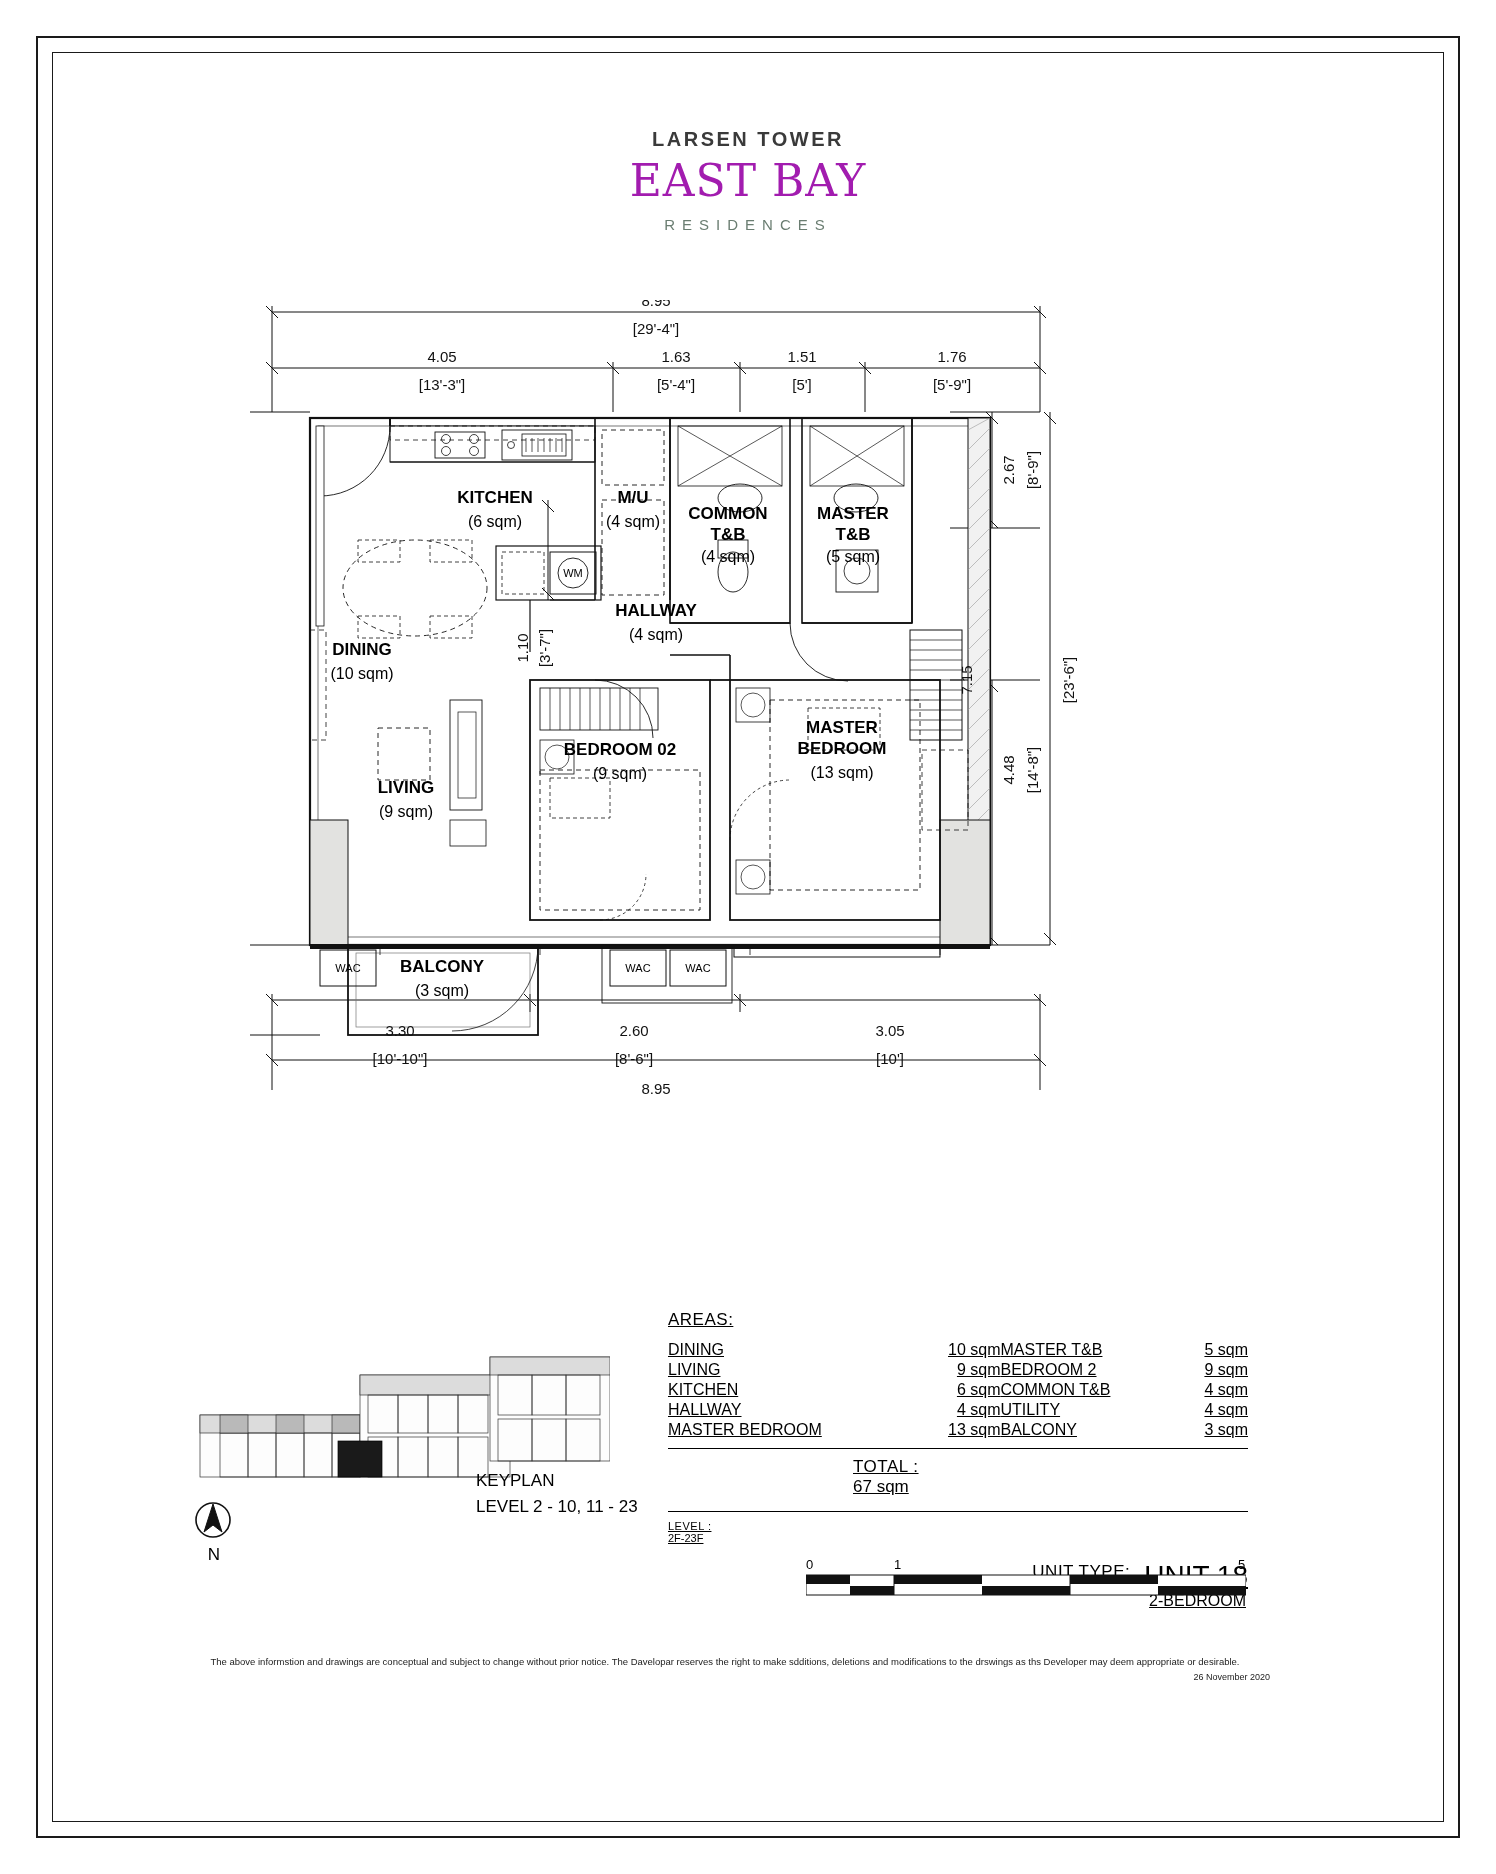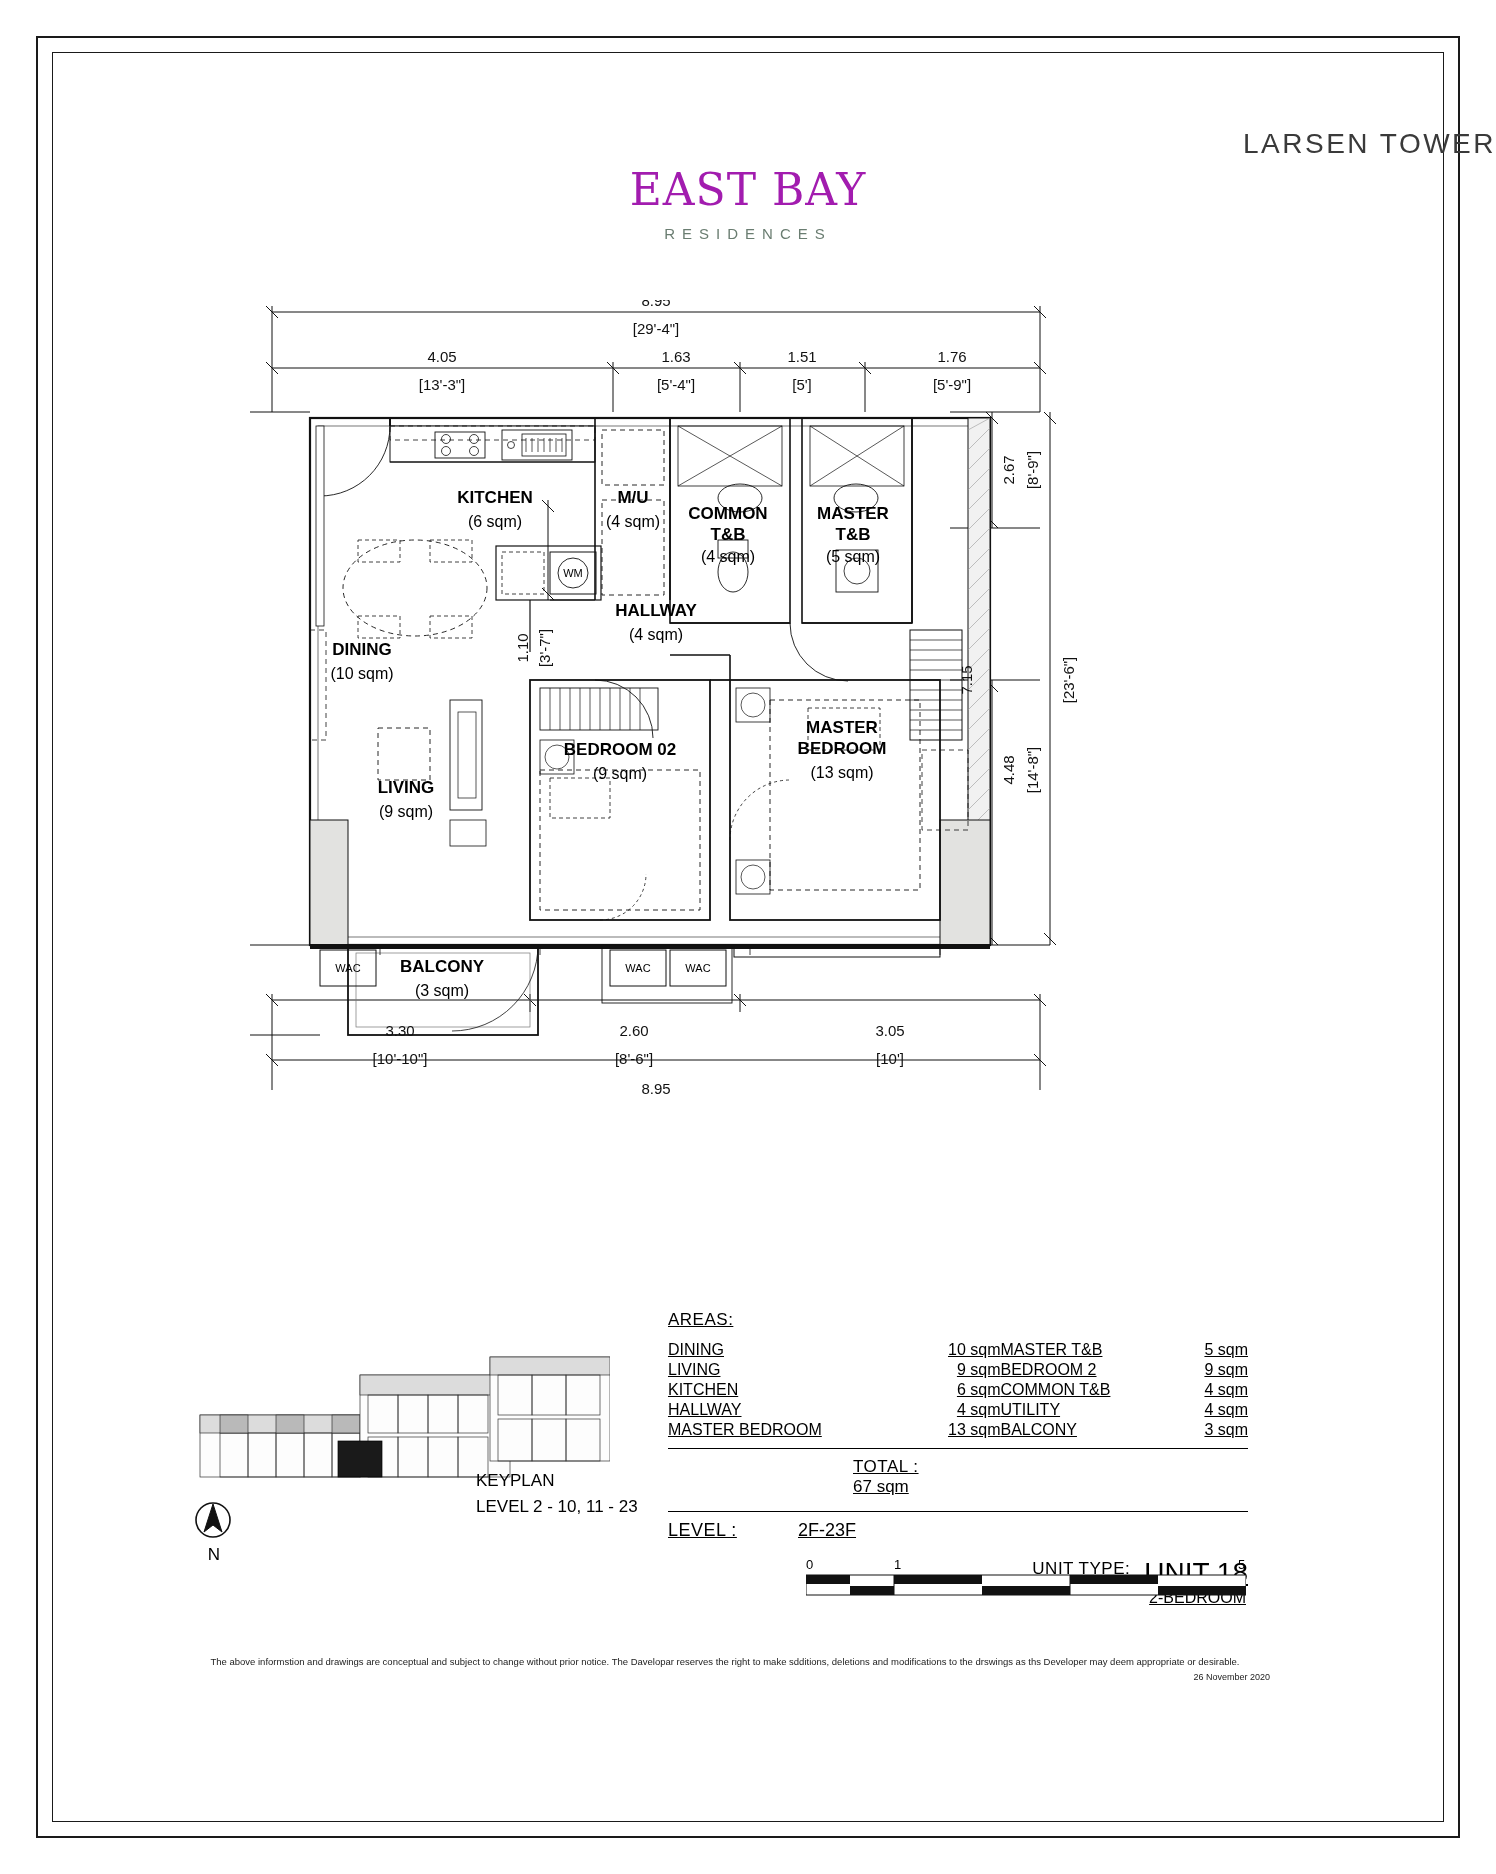--- a/index.html
+++ b/index.html
@@ -3,21 +3,21 @@
 <meta charset="utf-8">
 <style>
   html,body{margin:0;padding:0;background:#ffffff;}
   body{width:1496px;height:1874px;font-family:"Liberation Sans", sans-serif;color:#000;}
   #sheet{position:relative;width:1496px;height:1874px;box-sizing:border-box;}
   .outer-border{position:absolute;left:36px;top:36px;width:1424px;height:1802px;border:2px solid #1a1a1a;box-sizing:border-box;}
   .inner-border{position:absolute;left:52px;top:52px;width:1392px;height:1770px;border:1px solid #1a1a1a;box-sizing:border-box;}
 
   
   .title-wrap{position:absolute;left:0;top:128px;width:1496px;text-align:center;}
-  .tower-name{font-size:28px;letter-spacing:2.5px;color:#3a3a3a;font-weight:400;text-align:right;}
+  .tower-name{font-size:20px;letter-spacing:2.5px;color:#3a3a3a;font-weight:700;}
   .brand{margin-top:8px;font-family:"DejaVu Serif", serif;font-size:44px;letter-spacing:1px;color:#a21caf;font-weight:400;line-height:1;}
   .brand-sub{margin-top:13px;font-size:15px;letter-spacing:7px;color:#6a7d71;}
 
   
   .plan{position:absolute;left:250px;top:300px;width:1000px;height:800px;}
   svg{display:block;}
 
   
   .dimtxt{font-size:15px;fill:#111;font-family:"Liberation Sans",sans-serif;}
   .roomname{font-size:17px;font-weight:bold;fill:#000;font-family:"Liberation Sans",sans-serif;}
@@ -30,21 +30,21 @@
   table.areatbl{border-collapse:collapse;font-size:16px;width:580px;}
   table.areatbl td{padding:1px 0;white-space:nowrap;}
   td.lbl{text-align:left;}
   td.val{text-align:right;padding-right:22px;}
   td.lbl2{text-align:left;padding-left:14px;}
   td.val2{text-align:right;}
   .rule{border-top:1.5px solid #000;margin-top:8px;}
   .totrow{display:flex;justify-content:space-between;font-size:17px;padding:8px 0 6px 185px;flex-direction:column;}
   .totrow .t-lbl{letter-spacing:.5px;}
   .totrow .t-val{padding-right:40px;}
-  .levelrow{display:flex;font-size:18px;padding:8px 0 4px 0;}
+  .levelrow{display:flex;font-size:11px;padding:8px 0 4px 0;flex-direction:column;}
   .levelrow .l-lbl{width:130px;letter-spacing:.5px;}
   .unittype{display:flex;align-items:flex-end;justify-content:flex-end;margin-top:14px;}
   .unittype .ut-lbl{font-size:17px;letter-spacing:.5px;padding-bottom:8px;}
   .unittype .ut-val{font-size:28px;font-weight:400;padding-left:14px;line-height:1;}
   .unit-sub{text-align:right;font-size:16px;padding-right:2px;margin-top:2px;}
 
   
   .keyplan{position:absolute;left:190px;top:1345px;width:420px;}
   .kp-label{position:absolute;left:476px;top:1468px;font-size:17px;line-height:1.5;}
   .compass{position:absolute;left:186px;top:1500px;text-align:center;width:56px;}

